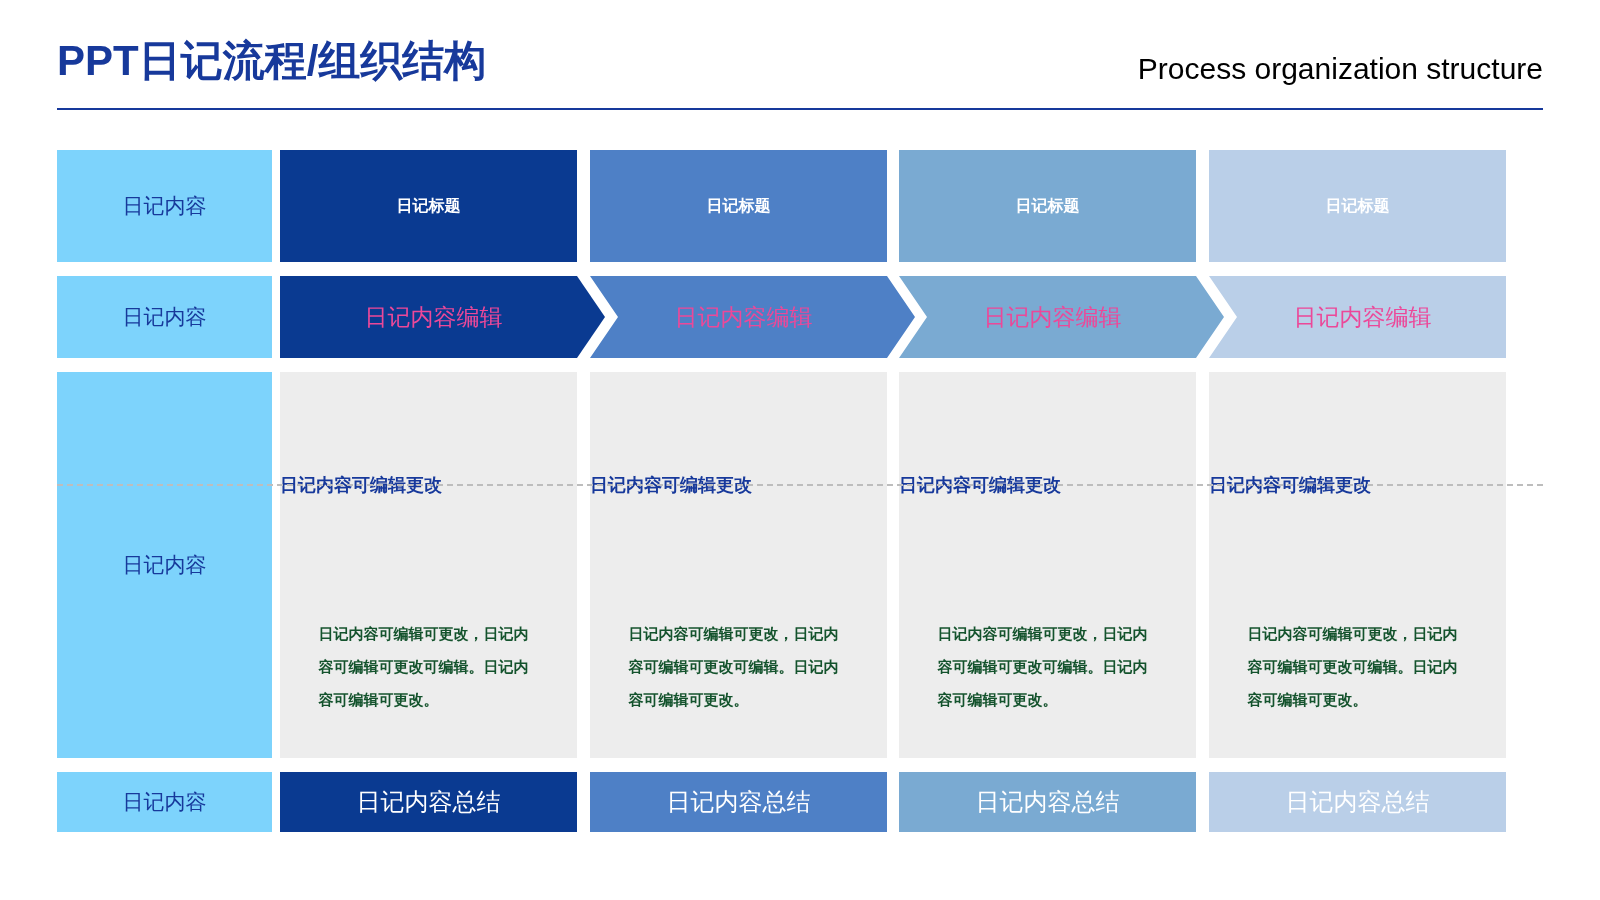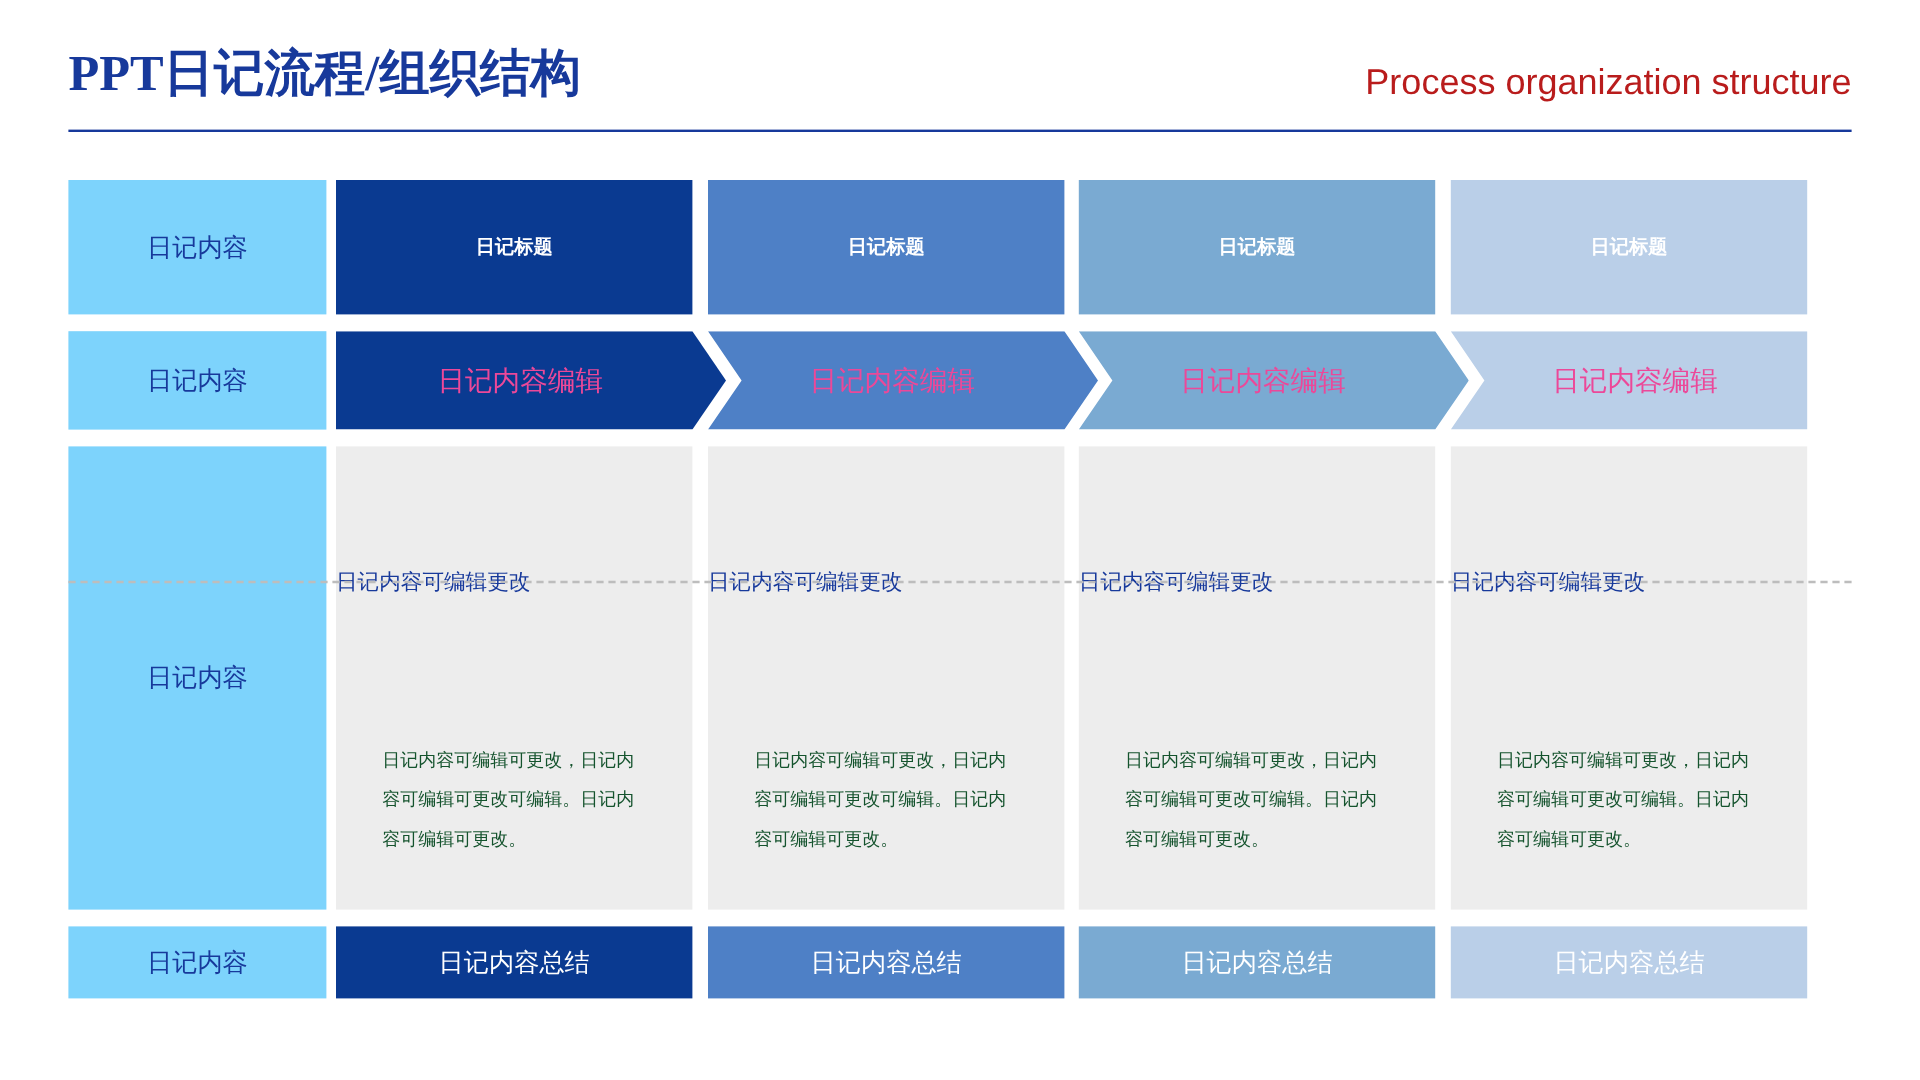--- a/index.html
+++ b/index.html
@@ -10,25 +10,25 @@
     font-family:"Liberation Sans","DejaVu Sans",sans-serif;
     overflow:hidden;
   }
   .slide { position:relative; width:1600px; height:900px; background:#fff; }
 
   
   .header { position:absolute; left:0; top:0; width:1600px; height:125px; }
   .title-cn {
     position:absolute; left:57px; top:33px;
     font-size:42px; font-weight:bold; color:#17399B;
-    letter-spacing:0px; white-space:nowrap;font-family:Liberation Serif, serif;
+    letter-spacing:0px; white-space:nowrap;
   }
   .title-en {
     position:absolute; right:57px; top:52px;
-    font-size:30px; font-weight:400; color:#b91c1c;
+    font-size:30px; font-weight:400; color:#000000;
     white-space:nowrap;
   }
   .header-rule {
     position:absolute; left:57px; top:108px; width:1486px; height:2px;
     background:#17399B;
   }
 
   
   .grid { position:absolute; left:0; top:0; width:1600px; height:900px; }
 
@@ -72,34 +72,35 @@
     background:#EDEDED;
     color:#17399B;
     font-size:18px;
     align-items:flex-start;
     justify-content:center;
     padding-top:50px;
   }
   .body-cell.tall {
     padding-top:0;
     align-items:flex-start;
+    font-weight:bold;
   }
   .para {
     color:#14532d;
     font-size:15px;
     line-height:2.2;
     text-align:left;
     width:220px;
     margin:0 auto;
   }
 
   
   .foot-cell {
     color:#ffffff;
-    font-size:21px;
+    font-size:24px;
     font-weight:400;
   }
 
   
   .dashed-divider {
     position:absolute;
     left:57px; top:484px; width:1486px; height:0;
     border-top:2px dashed #BDBDBD;
   }
 </style>

